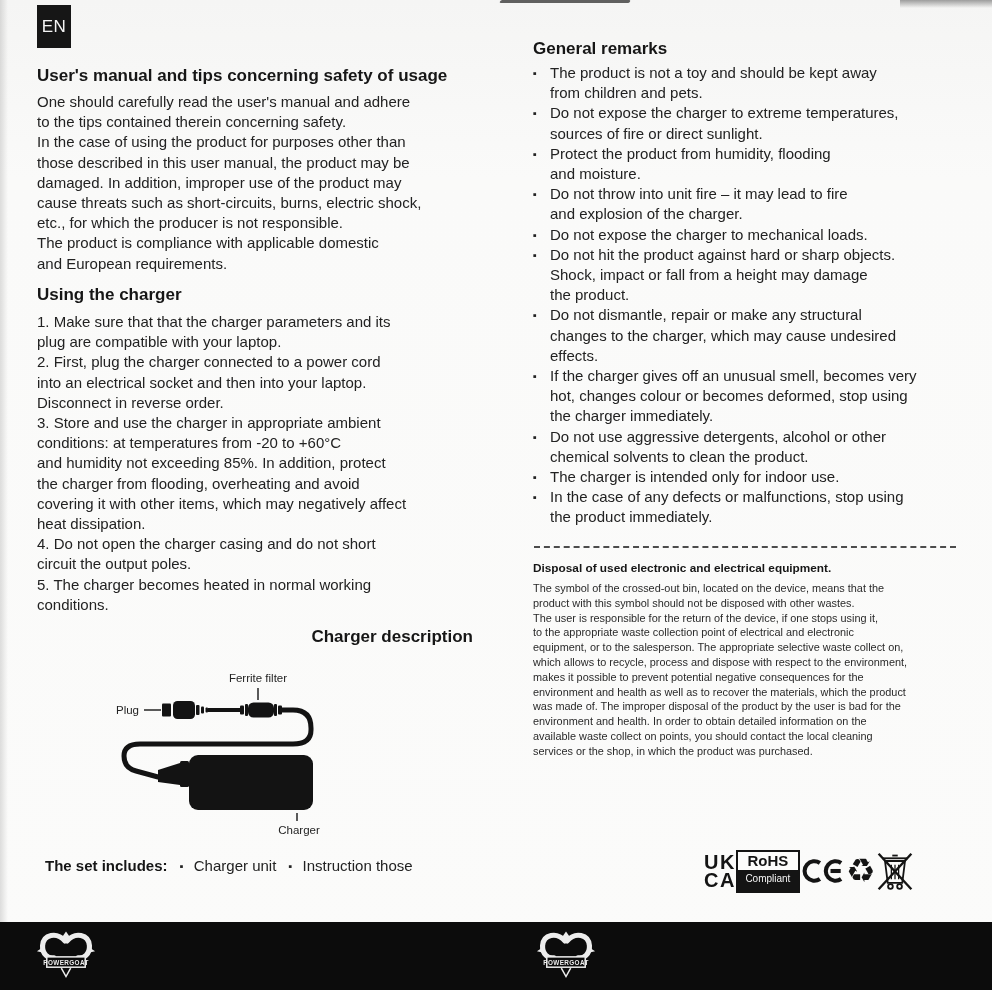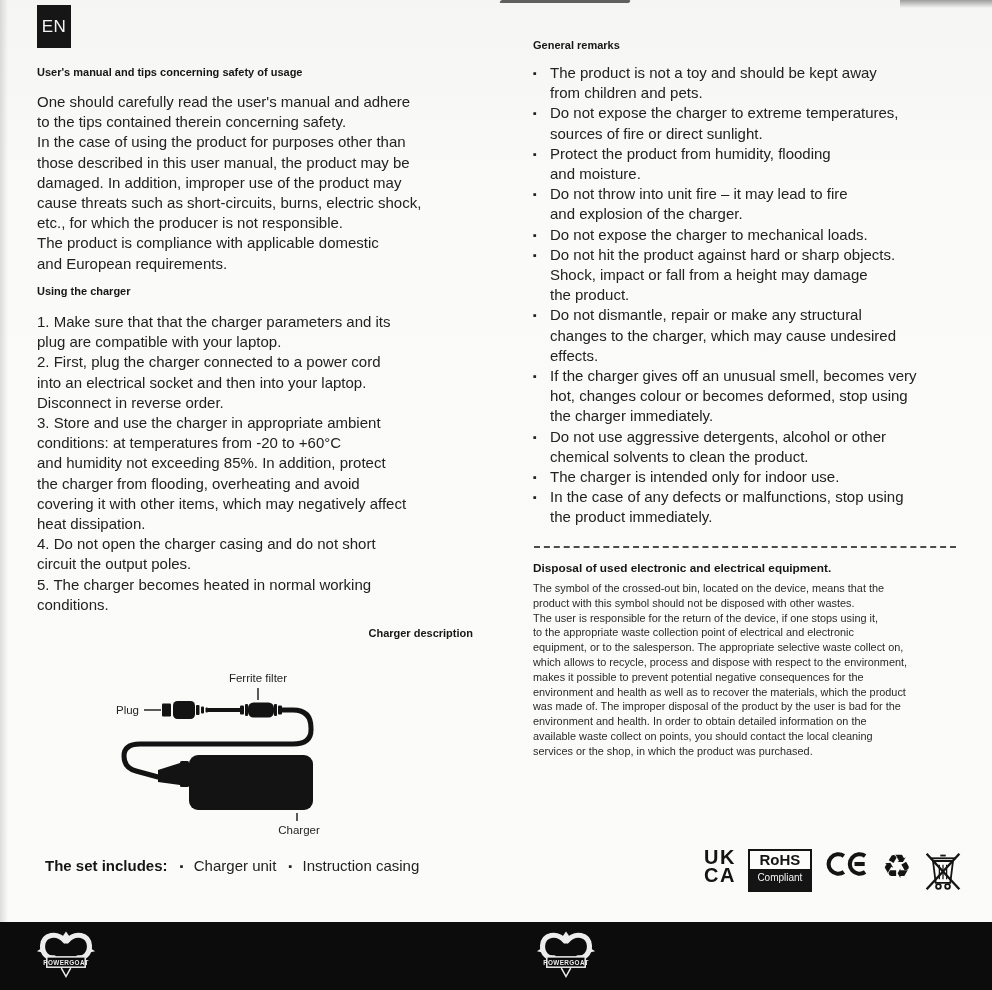--- a/index.html
+++ b/index.html
@@ -14,21 +14,21 @@
     background:linear-gradient(to right, rgba(0,0,0,.12), rgba(0,0,0,0)); }
   .artifact-top { position:absolute; left:500px; top:0; width:130px; height:3px;
     background:#2e2e2e; opacity:.75; transform:skewX(-25deg); border-radius:2px; }
   .artifact-corner { position:absolute; left:900px; top:0; width:92px; height:8px;
     background:linear-gradient(to bottom, rgba(70,70,70,.5), rgba(70,70,70,0)); }
 
   .en-badge { position:absolute; left:37px; top:5px; width:34px; height:43px;
     background:#161616; color:#f4f4f4; font-weight:normal; font-size:17px;
     display:flex; align-items:center; justify-content:center; letter-spacing:.5px; }
 
-  .h1 { position:absolute; font-size:11px; font-weight:700; color:#161616; }
+  .h1 { position:absolute; font-size:17px; font-weight:700; color:#161616; }
   .bodytext { position:absolute; font-size:15px; line-height:20.2px;
     white-space:pre-line; color:#222; }
 
   
   .t-safety { left:37px; top:66px; width:436px; }
   .p-safety { left:37px; top:92px;  width:440px; }
   .t-using  { left:37px; top:285px; width:436px; }
   .p-using  { left:37px; top:312px; width:440px; }
   .t-desc   { left:37px; top:627px; width:436px;text-align:right; }
   .diagram  { position:absolute; left:88px; top:660px; width:304px; height:184px; }
@@ -47,21 +47,21 @@
   .bullets .txt { white-space:pre-line;text-align:right; }
   .dashes { position:absolute; left:534px; top:546px; width:422px;
     border-top:2px dashed #4c4c4c; }
   .t-disposal { position:absolute; left:533px; top:561px; width:430px;
     font-size:11.8px; font-weight:700; color:#161616; }
   .p-disposal { position:absolute; left:533px; top:581px; width:440px;
     font-size:10.9px; line-height:14.8px; white-space:pre-line; color:#2a2a2a; }
 
   
   .certs { position:absolute; left:704px; top:849px; height:44px;
-    display:flex; gap:12px; color:#141414; }
+    display:flex; align-items:center; color:#141414; }
   .ukca { display:flex; flex-direction:column; font-weight:bold; font-size:20px;
     line-height:17px; letter-spacing:1.5px; transform:scaleY(1.05); }
   .rohs { display:flex; flex-direction:column; width:64px; }
   .rohs .rt { border:2.5px solid #141414; background:#fcfcfb; font-weight:bold;
     font-size:15px; text-align:center; line-height:18px; }
   .rohs .rb { background:#141414; color:#f5f5f5; font-size:10px; text-align:center;
     line-height:13px; padding-bottom:8px; }
   .recycle { font-family:"DejaVu Sans", sans-serif; font-size:33px; line-height:36px; }
 
   
@@ -138,21 +138,21 @@
     <rect x="101" y="95" width="124" height="55" rx="9" fill="#131313"></rect>
     <line x1="209" y1="153" x2="209" y2="161" stroke="#242424" stroke-width="1.5"></line>
     <text x="211" y="174" text-anchor="middle">Charger</text>
   </svg>
 
   <p class="set-includes">
     <span class="lbl">The set includes:</span>
     <span class="blt">▪</span>
     <span>Charger unit</span>
     <span class="blt">▪</span>
-    <span>Instruction casing</span>
+    <span>Instruction those</span>
   </p>
 
   <h2 class="h1 t-general">General remarks</h2>
   <ul class="bullets">
     <li><span class="blt">▪</span><span class="txt">The product is not a toy and should be kept away
 from children and pets.</span></li>
     <li><span class="blt">▪</span><span class="txt">Do not expose the charger to extreme temperatures,
 sources of fire or direct sunlight.</span></li>
     <li><span class="blt">▪</span><span class="txt">Protect the product from humidity, flooding
 and moisture.</span></li>

